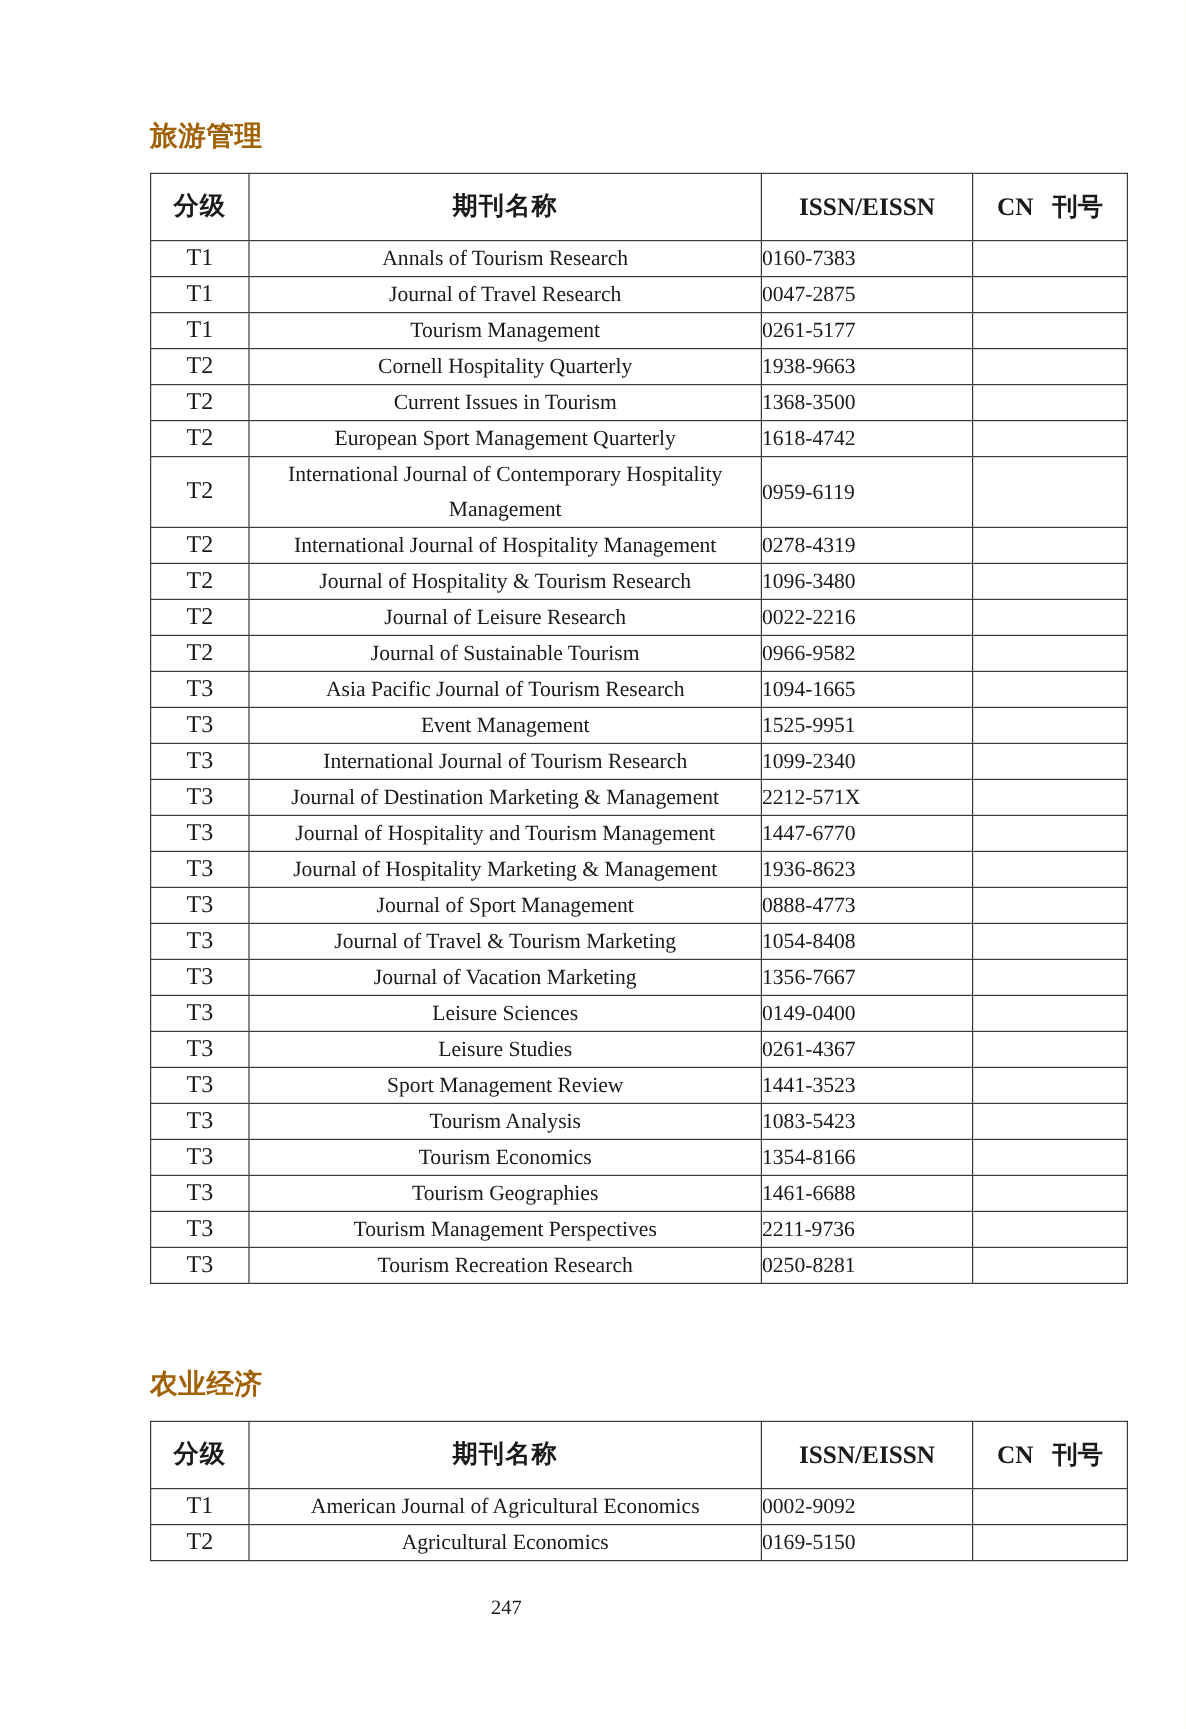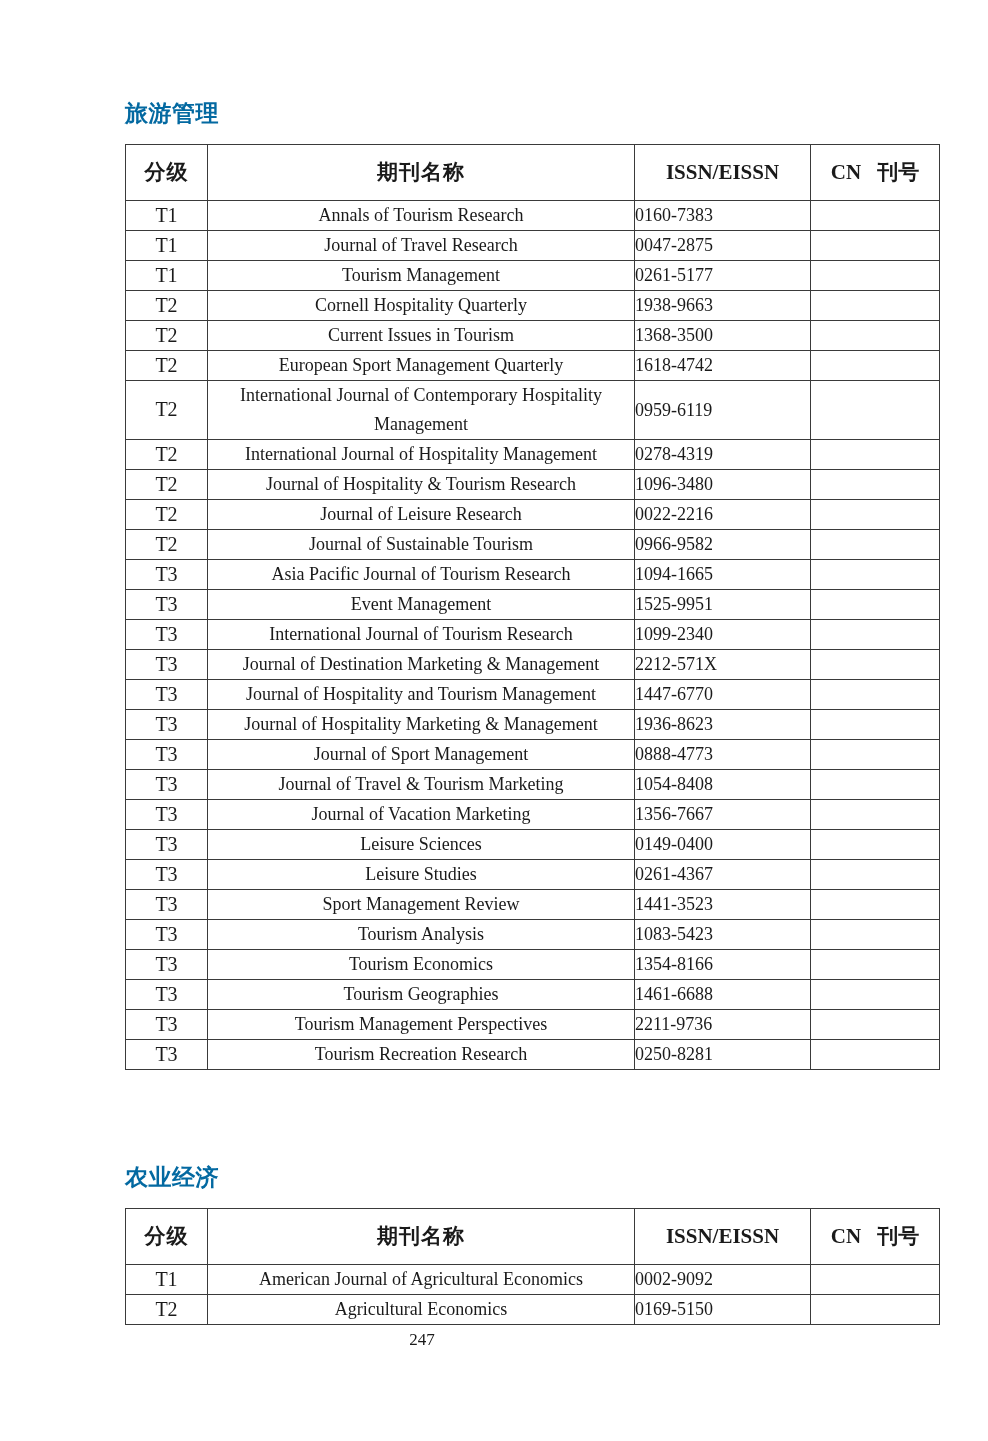--- a/index.html
+++ b/index.html
@@ -25,21 +25,21 @@
   .section {
     position: absolute;
     left: 125px;
     width: 814px;
   }
   .section-heading {
     font-family: "Liberation Sans", sans-serif;
     font-size: 23px;
     font-weight: 700;
     letter-spacing: 0.5px;
-    color: #0369a1;
+    color: #a16207;
     margin: 0 0 16px 0;
     line-height: 1.2;
   }
   table.journal-table {
     border-collapse: collapse;
     width: 814px;
     table-layout: fixed;
     background: #fef9c3;
   }
   table.journal-table td,
@@ -304,21 +304,21 @@
           <tr>
             <td class="c-rank">T3</td>
             <td class="c-name">Tourism Recreation Research</td>
             <td class="c-issn">0250-8281</td>
             <td class="c-cn"></td>
           </tr>
         </tbody>
     </table>
   </div>
 
-  <div class="section" id="section-1" style="top:1140px;margin-top:24px;">
+  <div class="section" id="section-1" style="top:1140px;">
     <h2 class="section-heading">农业经济</h2>
     <table class="journal-table">
       <colgroup>
         <col class="col-rank">
           <col class="col-name">
           <col class="col-issn">
           <col class="col-cn">
       </colgroup>
       <thead>
         <tr>

